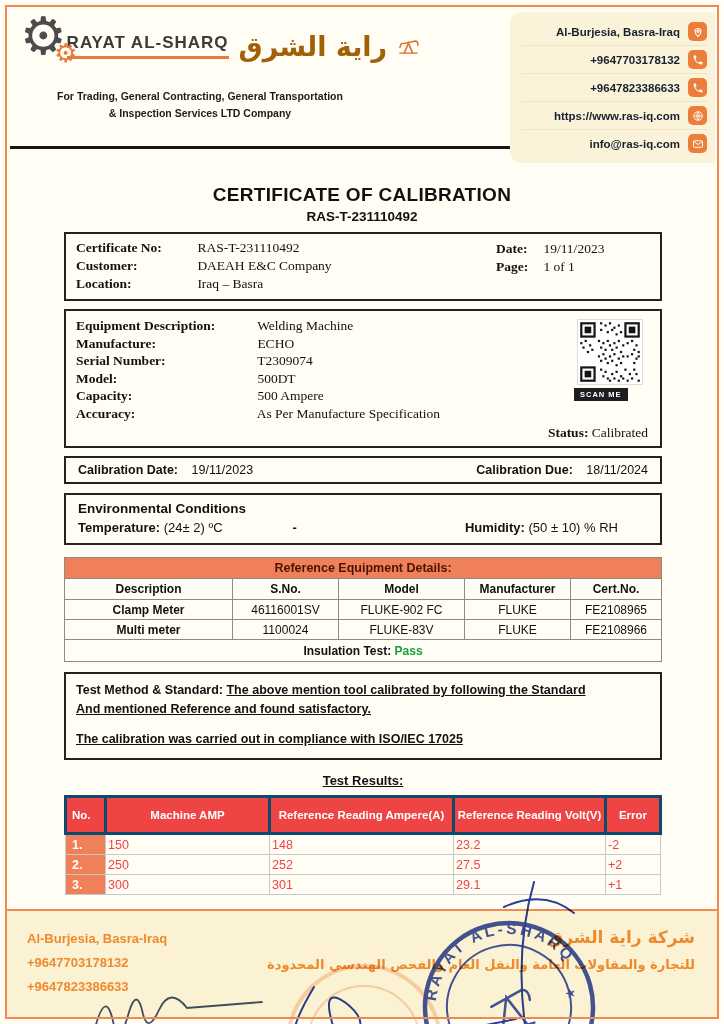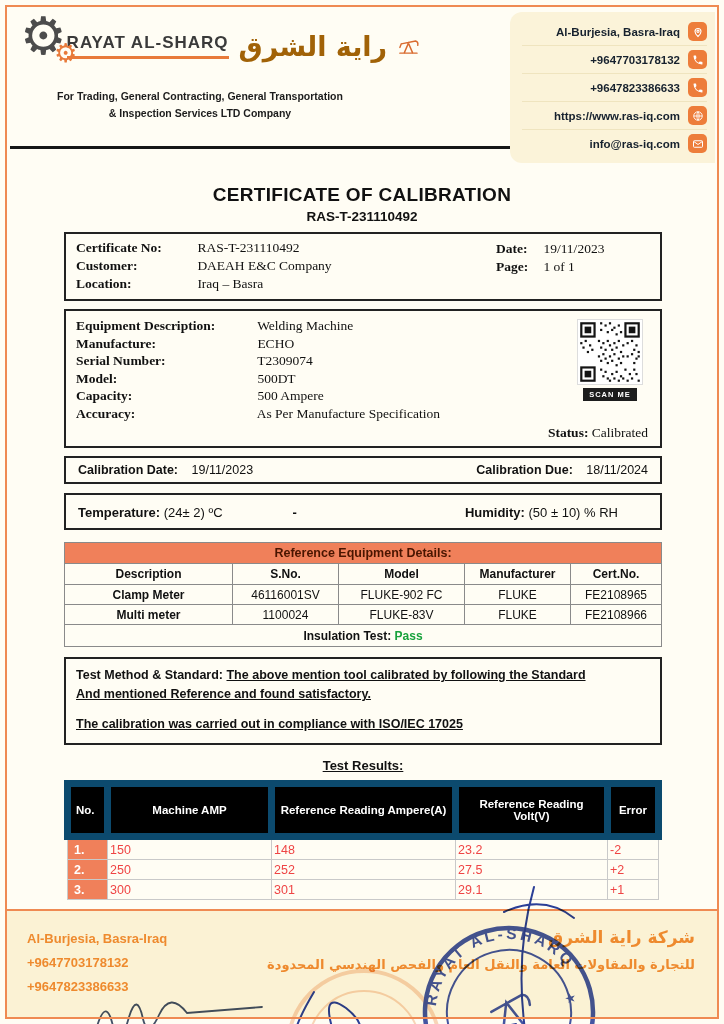--- a/index.html
+++ b/index.html
@@ -59,21 +59,21 @@
 
   .cert-box { position:relative; padding:5px 10px 6px; font-family:"Liberation Serif", serif; font-size:13.5px; color:#111; margin-top:6px; }
   .cert-row { line-height:18px; }
   .cert-label { display:inline-block; min-width:118px; font-weight:bold; }
   .cert-right { position:absolute; right:14px; top:6px; width:150px; }
   .cert-right .cert-label { min-width:44px; }
 
   .equip-box { position:relative; margin-top:8px; padding:6px 10px 5px; font-family:"Liberation Serif", serif; font-size:13.5px; color:#111; }
   .equip-row { line-height:17.5px; }
   .equip-label { display:inline-block; min-width:178px; font-weight:bold; }
-  .qr-block { position:absolute; right:14px; top:8px; width:72px; text-align:center; }
+  .qr-block { position:absolute; right:14px; top:8px; width:72px; }
   .qr-svg { width:66px; height:66px; background:#fff; border:1px solid #ddd; display:block; margin:0 auto; }
   .scan-label { display:inline-block; margin-top:-14px; position:relative; background:#1d1d1d; color:#fff; font-size:7.5px; font-weight:bold; letter-spacing:1px; padding:2px 6px; font-family:"Liberation Sans", sans-serif; }
   .status-row { text-align:right; padding-right:2px; margin-top:3px; font-size:13.5px; }
   .status-row .lab { font-weight:bold; }
 
   .cal-box { margin-top:8px; padding:5px 12px; display:flex; justify-content:space-between; font-size:12.5px; color:#111; }
   .cal-box .lab { font-weight:bold; margin-right:10px; }
 
   .env-box { margin-top:9px; padding:6px 12px 8px; color:#111; }
   .env-title { font-size:13.5px; font-weight:bold; }
@@ -91,21 +91,21 @@
   .insulation-cell { font-size:13px; font-weight:bold; padding:3.5px !important; }
   .pass-value { color:#18a23c; }
 
   
   .method-box { margin-top:10px; padding:7px 10px 9px; font-size:12.5px; font-weight:bold; color:#111; line-height:1.55; }
   .u { text-decoration:underline; }
   .method-line3 { margin-top:10px; }
 
   
   .results-title { text-align:center; margin:13px 0 7px; font-size:13px; font-weight:bold; text-decoration:underline; color:#111; }
-  .res-table th { background:#000000; color:#fff; font-weight:bold; font-size:11.5px; padding:11px 2px; border:7px solid #0c4a6e; }
+  .res-table th { background:#ef4444; color:#fff; font-weight:bold; font-size:11.5px; padding:11px 2px; border:3px solid #0c4a6e; }
   .res-table td { font-size:12.5px; padding:2.5px 2px; border:1px solid #c9c9c9; text-align:left; color:#ef4444; }
   .res-table th.no-head { text-align:left; padding-left:5px; }
   .res-table td.no-cell { background:#f0805a; color:#fff; font-weight:bold; text-align:left; padding-left:6px; }
 
   
   .sig-section { position:relative; margin-top:22px; height:70px; }
   .sig-left { position:absolute; left:0; top:0; width:230px; }
   .sig-label { font-size:13px; font-weight:bold; color:#111; }
   .sig-name { margin-top:16px; text-align:center; font-size:14px; font-weight:bold; color:#1a1a1a; }
   .sig-center { position:absolute; left:232px; top:26px; width:150px; text-align:center;
@@ -358,20 +358,21 @@
         <span class="lab">Calibration Date:</span>
         <span>19/11/2023</span>
       </div>
       <div>
         <span class="lab">Calibration Due:</span>
         <span>18/11/2024</span>
       </div>
     </div>
 
     <div class="box env-box">
+      <div class="env-title">Environmental Conditions</div>
       <div class="env-row">
         <span class="lab">Temperature:</span>&nbsp;
         <span>(24± 2) ºC</span>
         <span class="env-sep">-</span>
         <span class="env-hum">
           <span class="lab">Humidity:</span>
           <span>(50 ± 10) % RH</span>
         </span>
       </div>
     </div>

